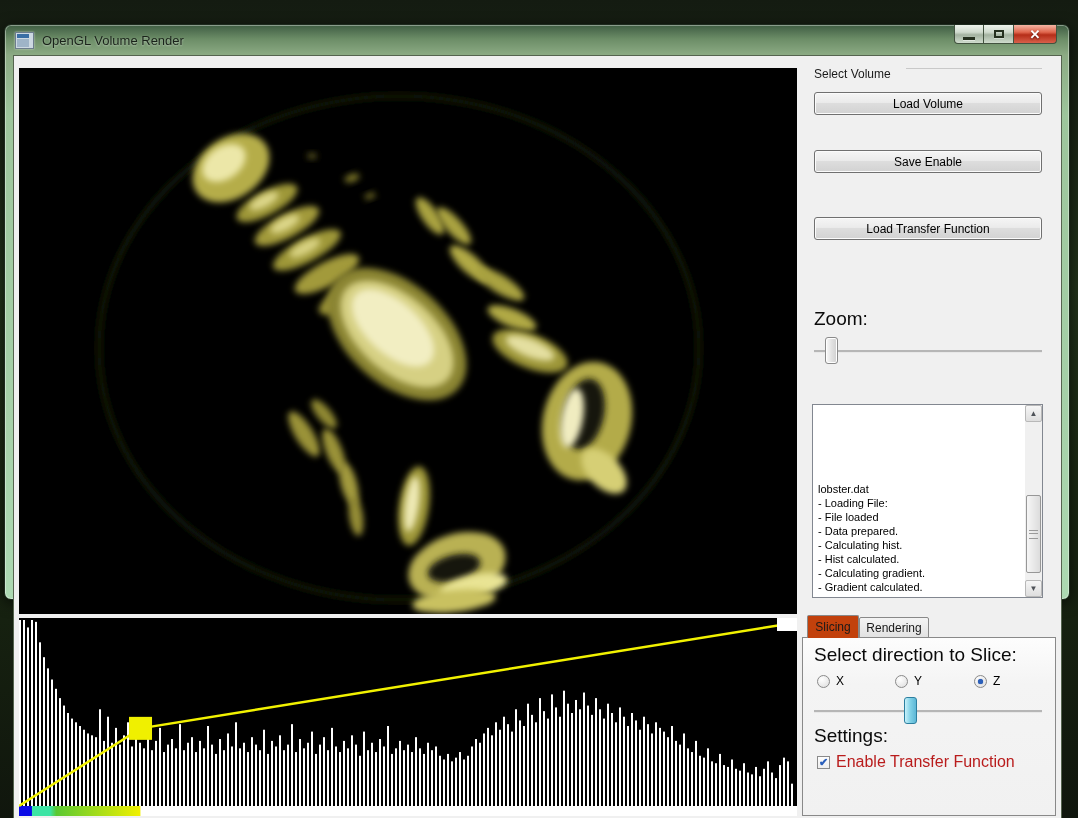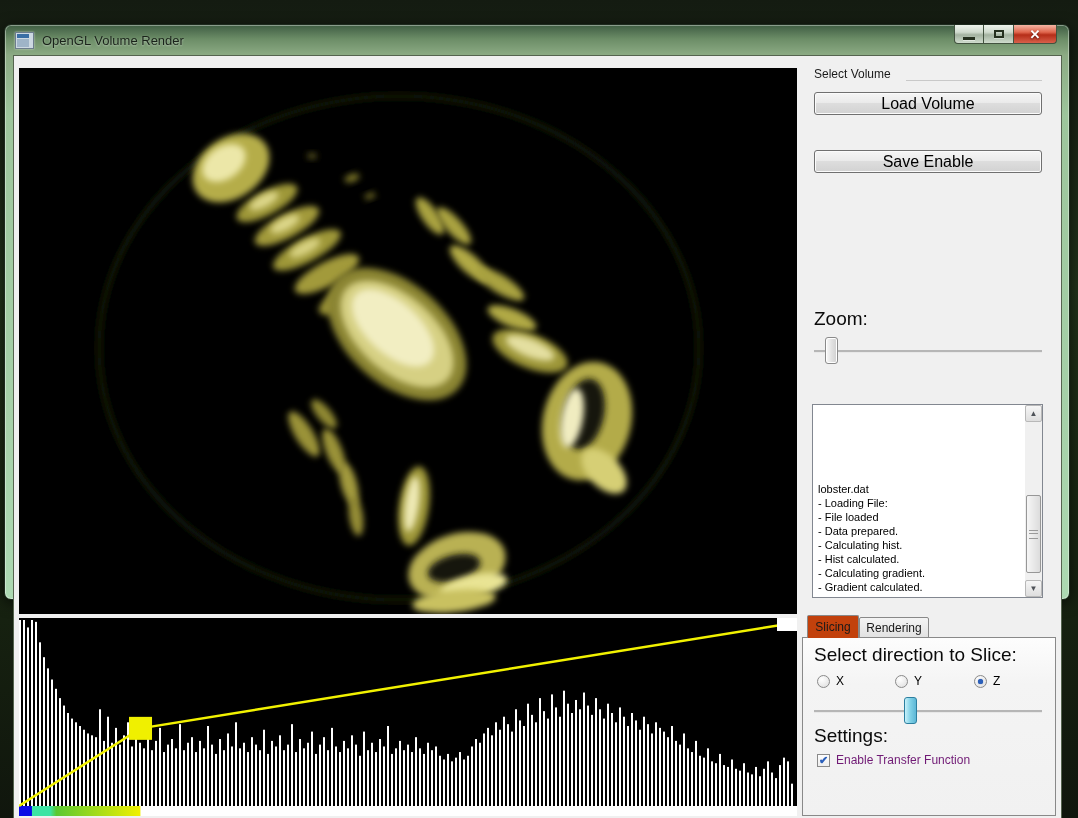--- a/index.html
+++ b/index.html
@@ -31,26 +31,26 @@
   .g-close{font-size:13px;font-weight:bold;color:#fff;text-shadow:0 1px 2px rgba(60,0,0,.8);line-height:17px;}
   
   .client{
     position:absolute;left:8px;top:30px;width:1049px;height:772px;
     background:#f0f0f0;border:1px solid #55644f;box-sizing:border-box;
   }
   .gl-view{position:absolute;left:5px;top:12px;width:778px;height:546px;background:#000;}
   .hist{position:absolute;left:5px;top:562px;width:778px;height:198px;background:#000;}
   .gl-view svg,.hist svg{display:block;}
   
-  .group-row{position:absolute;left:800px;top:11px;width:228px;display:flex;align-items:flex-end;gap:8px;}
+  .group-row{position:absolute;left:800px;top:11px;width:228px;display:flex;align-items:flex-start;gap:8px;}
   .group-label{font-size:12px;color:#1a1a1a;white-space:nowrap;}
   .group-line{flex:1;height:1px;background:#c9c9c9;margin-left:7px;margin-top:1px;}
   .btn{
     position:absolute;left:800px;width:228px;height:23px;box-sizing:border-box;
-    border:1px solid #707070;border-radius:3px;font-size:16px;color:#000;
+    border:1px solid #707070;border-radius:3px;font-size:12px;color:#000;
     background:linear-gradient(180deg,#f5f5f5 0%,#ebebeb 45%,#dddddd 50%,#d2d2d2 100%);
     display:flex;align-items:center;justify-content:center;
     box-shadow:inset 0 0 0 1px #fbfbfb;
   }
   .plain-label{position:absolute;font-size:12px;color:#000;}
   .big-label{position:absolute;font-size:19px;color:#0a0a0a;}
   .slider{position:absolute;width:228px;height:30px;}
   .slider .track{position:absolute;left:0;right:0;top:14px;height:2px;background:#b6b6b6;border-bottom:1px solid #e8e8e8;}
   .slider .handle{position:absolute;top:1px;width:13px;height:27px;box-sizing:border-box;border-radius:3px;}
   .handle.gray{border:1px solid #8a8a8a;background:linear-gradient(90deg,#fafafa,#e2e2e2 50%,#d0d0d0);box-shadow:inset 0 0 0 1px #fff;}
@@ -69,21 +69,21 @@
   .tab.t0{left:793px;top:559px;width:52px;height:23px;border-bottom:none;background:#c2410c;z-index:3;border-radius:2px 2px 0 0;}
   .tab.t1{left:845px;top:561px;width:70px;height:21px;background:linear-gradient(180deg,#f4f4f4,#e2e2e2);z-index:1;border-radius:2px 2px 0 0;}
   .tab-panel{position:absolute;left:788px;top:581px;width:254px;height:179px;box-sizing:border-box;border:1px solid #898989;background:linear-gradient(180deg,#fdfdfd,#f4f4f4 26%,#f1f1f1);z-index:2;}
   .radio-row{position:absolute;left:800px;top:618px;width:228px;height:16px;z-index:4;}
   .radio-item{position:absolute;display:flex;align-items:center;}
   .radio-circle{width:13px;height:13px;box-sizing:border-box;border:1px solid #8a8a8a;border-radius:50%;background:radial-gradient(circle at 35% 30%,#ffffff,#dcdcdc);display:flex;align-items:center;justify-content:center;}
   .radio-circle.sel::after{content:"";width:5px;height:5px;border-radius:50%;background:#2a5fbb;box-shadow:0 0 1px #1b3f86;}
   .radio-label{margin-left:6px;font-size:12px;color:#000;}
   .checkbox-row{position:absolute;left:803px;top:697px;display:flex;align-items:center;z-index:4;}
   .checkbox{width:13px;height:13px;box-sizing:border-box;border:1px solid #8a8a8a;background:linear-gradient(180deg,#fdfdfd,#eee);font-size:11px;line-height:11px;color:#2a5fbb;text-align:center;font-weight:bold;}
-  .checkbox-label{margin-left:6px;font-size:12px;color:#701a75;}
+  .checkbox-label{margin-left:6px;font-size:16px;color:#b91c1c;}
   .z4{z-index:4;}
 </style>
 </head>
 <body>
 
 <div class="window">
   <div class="titlebar">
     <span class="app-icon"></span>
     <span class="title-text">OpenGL Volume Render</span>
     <div class="caption-buttons">
@@ -368,20 +368,21 @@
     </div>
 
     <div class="group-row">
       <span class="group-label">Select Volume</span>
       <span class="group-line"></span>
     </div>
 
     <div class="btn" style="top:36px;">Load Volume</div>
     <div class="plain-label" style="left:800px;top:99px;">lobster.dat</div>
     <div class="btn" style="top:94px;">Save Enable</div>
+    <div class="btn" style="top:161px;">Load Transfer Function</div>
 
     <div class="big-label" style="left:800px;top:252px;">Zoom:</div>
     <div class="slider" style="left:800px;top:280px;">
       <div class="track"></div>
       <div class="handle gray" style="left: 10.75px;"></div>
     </div>
 
     <div class="logbox">
       <div class="log-lines" id="log-lines">
           <div>lobster.dat</div>

